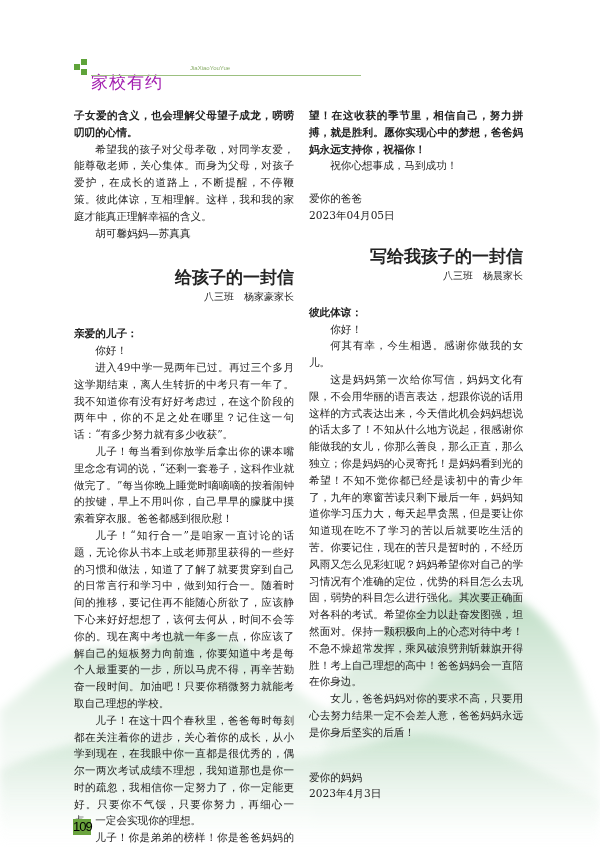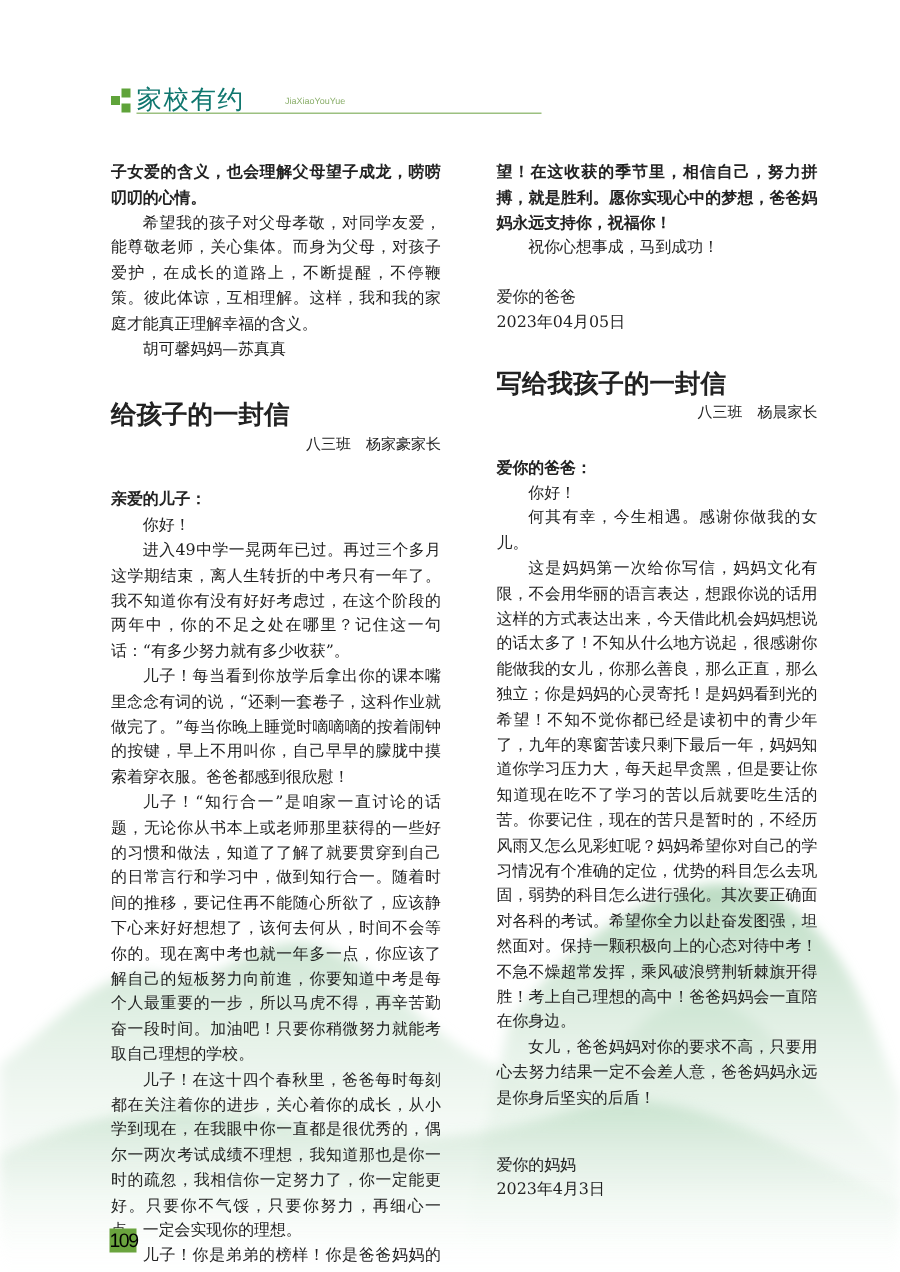--- a/index.html
+++ b/index.html
@@ -4,33 +4,33 @@
 <style>
   * { margin: 0; padding: 0; box-sizing: border-box; }
   html, body { width: 600px; height: 848px; background: #ffffff; overflow: hidden; }
   body { position: relative; font-family: "DejaVu Serif", "Liberation Serif", serif; color: #222; }
 
   .bg-mountains { position: absolute; left: 0; top: 560px; width: 600px; height: 300px; z-index: 0; }
 
   .header { position: absolute; left: 74px; top: 55px; width: 212px; height: 22px; z-index: 2; }
   .logo-squares { position: absolute; left: 0; top: 4px; width: 14px; height: 16px; }
   .logo-squares span { position: absolute; width: 6px; height: 6px; background: #5fa33a; }
-  .header-title { position: absolute; left: 17px; top: 0; font-family: Liberation Sans, sans-serif; font-size: 17px; color: #0f766e; letter-spacing: 1px; white-space: nowrap; }
+  .header-title { position: absolute; left: 17px; top: 16px; font-family: Liberation Sans, sans-serif; font-size: 17px; color: #a21caf; letter-spacing: 1px; white-space: nowrap; }
   .header-sub { position: absolute; left: 116px; top: 10px; font-family: "Liberation Sans", sans-serif; font-size: 6px; color: #8aae6a; white-space: nowrap; }
   .header-line { position: absolute; left: 17px; top: 20px; width: 270px; height: 1px; background: #9cc080; }
 
   .col { position: absolute; z-index: 2; font-size: 10.6px; line-height: 16.8px; text-align: justify; }
   .col-left { left: 74px; top: 107px; width: 220px; }
-  .col-right { left: 331px; top: 107px; width: 214px; }
+  .col-right { left: 309px; top: 107px; width: 214px; }
 
   .p { text-indent: 2em; }
   .p0 { text-indent: 0; font-weight: bold; }
   .greet { text-indent: 2em; }
 
-  .letter-title { text-align: left; font-size: 17px; line-height: 24px; margin-top: 0; font-family: "DejaVu Serif", serif; }
+  .letter-title { text-align: right; font-size: 17px; line-height: 24px; margin-top: 0; font-family: "DejaVu Serif", serif; }
   .letter-author { text-align: right; font-size: 10px; line-height: 16px; margin-bottom: 20px; }
 
   .sign { text-align: left; }
 
   .page-num { position: absolute; left: 73px; top: 819px; width: 18px; height: 16px; background: #6aa43e; color: #000000; font-family: "Liberation Sans", sans-serif; font-size: 13px; line-height: 16px; text-align: center; letter-spacing: -1px; z-index: 2; }
 </style>
 </head>
 <body>
 
 <svg class="bg-mountains" viewBox="0 0 600 300" preserveAspectRatio="none">
@@ -85,21 +85,21 @@
   <p class="p0">望！在这收获的季节里，相信自己，努力拼搏，就是胜利。愿你实现心中的梦想，爸爸妈妈永远支持你，祝福你！</p>
   <p class="p">祝你心想事成，马到成功！</p>
   <div style="height:16px"></div>
   <p class="sign">爱你的爸爸</p>
   <p class="sign">2023年04月05日</p>
 
   <div style="height:20px"></div>
   <h2 class="letter-title">写给我孩子的一封信</h2>
   <div class="letter-author">八三班　杨晨家长</div>
 
-  <p class="p0">爱你的爸爸：</p>
+  <p class="p0">彼此体谅：</p>
   <p class="greet">你好！</p>
   <p class="p">何其有幸，今生相遇。感谢你做我的女儿。</p>
   <p class="p">这是妈妈第一次给你写信，妈妈文化有限，不会用华丽的语言表达，想跟你说的话用这样的方式表达出来，今天借此机会妈妈想说的话太多了！不知从什么地方说起，很感谢你能做我的女儿，你那么善良，那么正直，那么独立；你是妈妈的心灵寄托！是妈妈看到光的希望！不知不觉你都已经是读初中的青少年了，九年的寒窗苦读只剩下最后一年，妈妈知道你学习压力大，每天起早贪黑，但是要让你知道现在吃不了学习的苦以后就要吃生活的苦。你要记住，现在的苦只是暂时的，不经历风雨又怎么见彩虹呢？妈妈希望你对自己的学习情况有个准确的定位，优势的科目怎么去巩固，弱势的科目怎么进行强化。其次要正确面对各科的考试。希望你全力以赴奋发图强，坦然面对。保持一颗积极向上的心态对待中考！不急不燥超常发挥，乘风破浪劈荆斩棘旗开得胜！考上自己理想的高中！爸爸妈妈会一直陪在你身边。</p>
   <p class="p">女儿，爸爸妈妈对你的要求不高，只要用心去努力结果一定不会差人意，爸爸妈妈永远是你身后坚实的后盾！</p>
   <div style="height:28px"></div>
   <p class="sign">爱你的妈妈</p>
   <p class="sign">2023年4月3日</p>
 </div>
 
 <div class="page-num">109</div>

